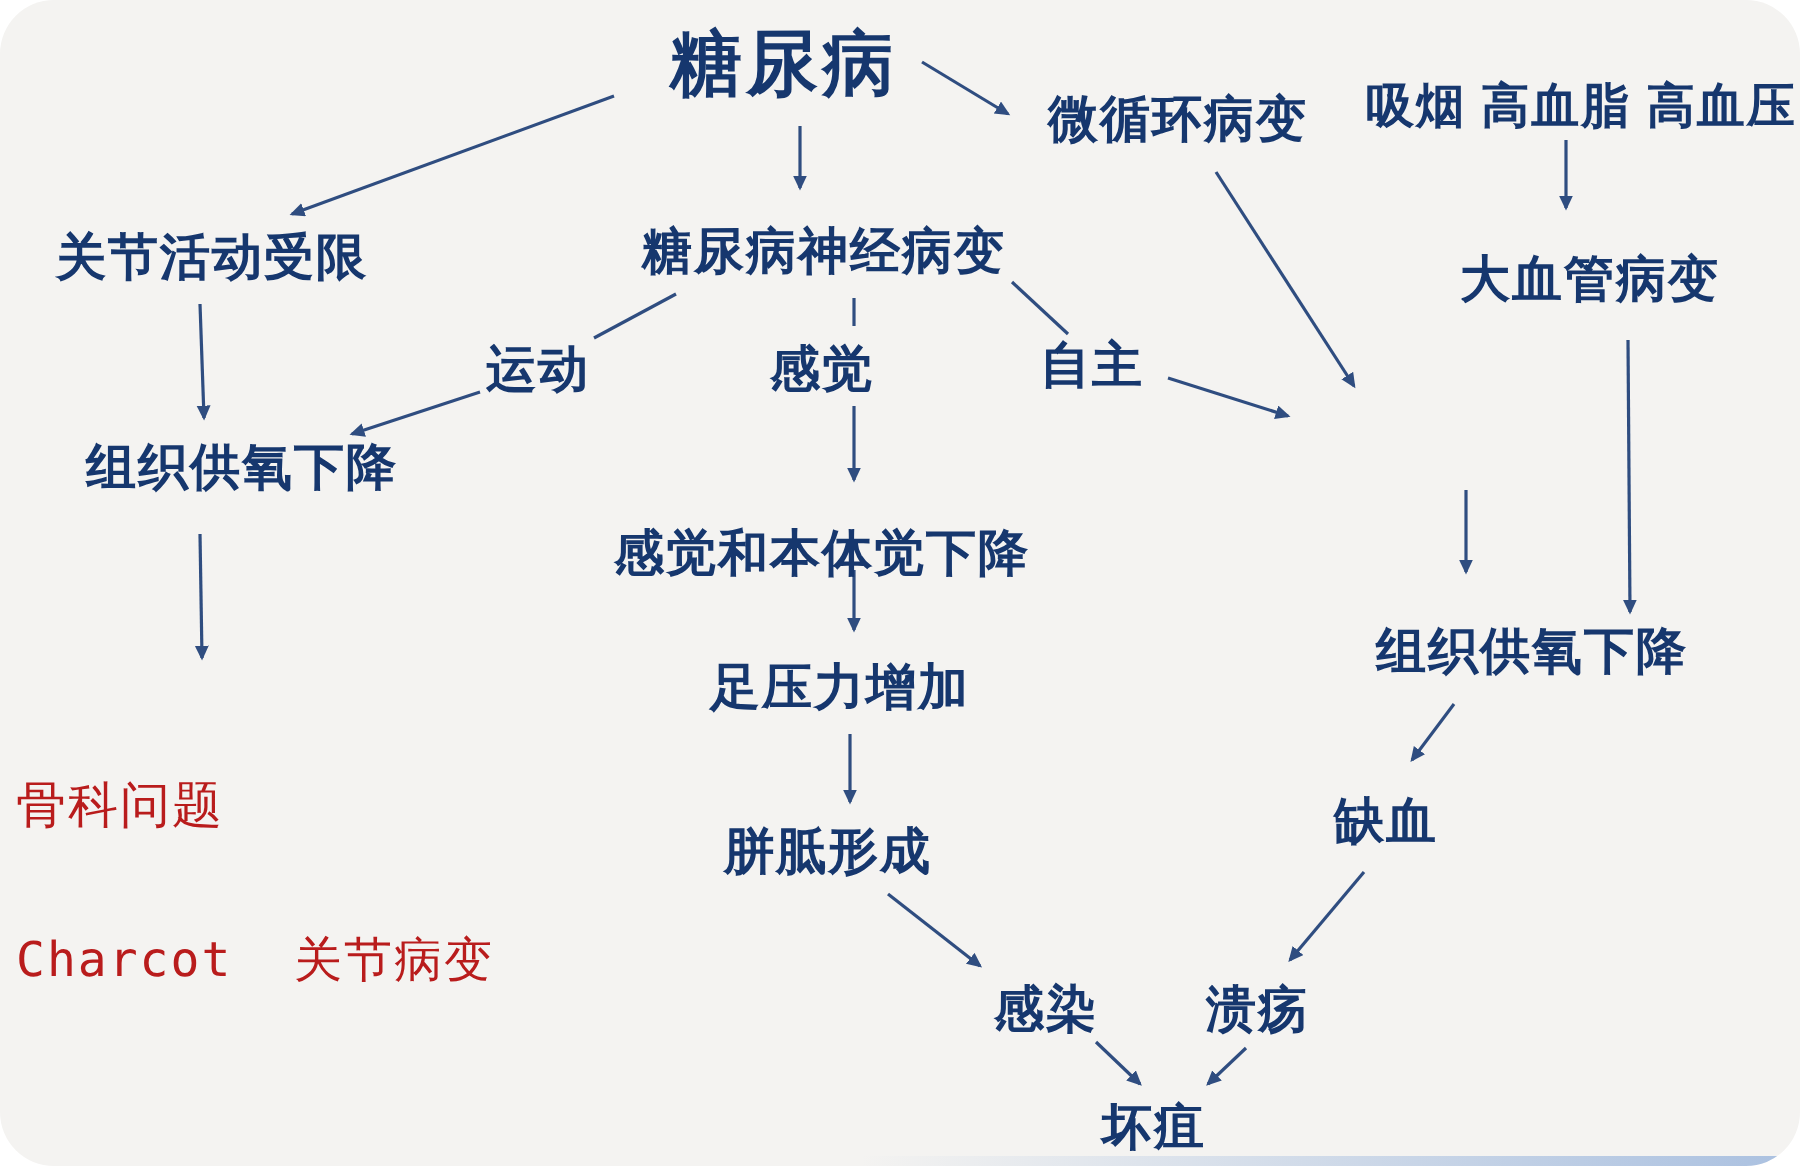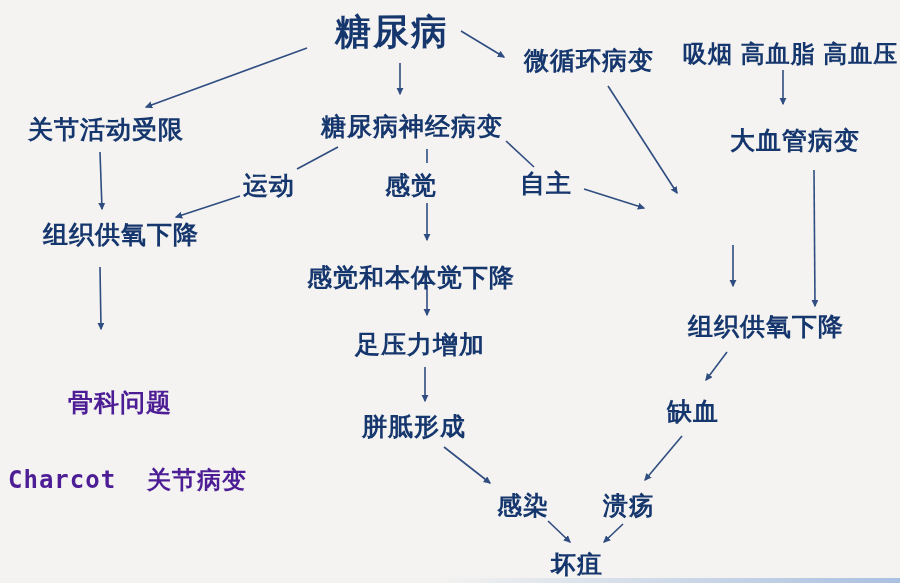--- a/index.html
+++ b/index.html
@@ -3,20 +3,21 @@
 <meta charset="utf-8">
 <style>
   html, body { margin: 0; padding: 0; }
   body { font-family: "Liberation Sans", "DejaVu Sans", sans-serif; }
   #slide {
     position: relative;
     width: 900px;
     height: 583px;
     background: #f4f3f1;
     overflow: hidden;
+    border-radius: 27px;
   }
   #arrow-layer {
     position: absolute;
     left: 0; top: 0;
     width: 900px; height: 583px;
   }
   .node {
     position: absolute;
     color: #16376e;
     font-weight: bold;
@@ -29,23 +30,22 @@
     font-size: 36px;
     letter-spacing: 2px;
   }
   .node.small {
     font-size: 24px;
   }
   .ortho-block {
     position: absolute;
     left: 8px; top: 350px;
     width: 224px;
-    text-align: center;
-    color: #4c1d95;
-    font-weight: bold;
+    color: #b91c1c;
+    font-weight: normal;
     white-space: pre;
   }
   .ortho-line1 { font-size: 25px; letter-spacing: 1px; }
   .ortho-line2 {
     font-size: 24px;
     margin-top: 9px;
     font-family: "DejaVu Sans Mono", "Liberation Sans", sans-serif;
     letter-spacing: 1px;
   }
   .bottom-strip {

